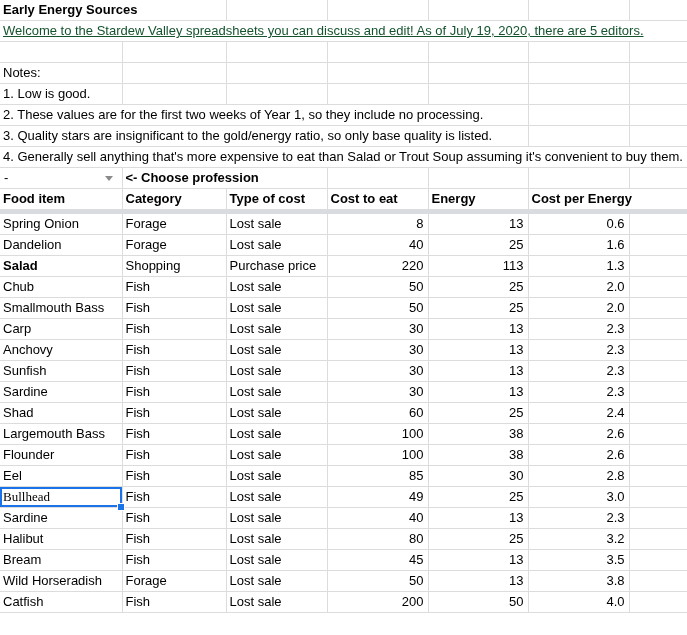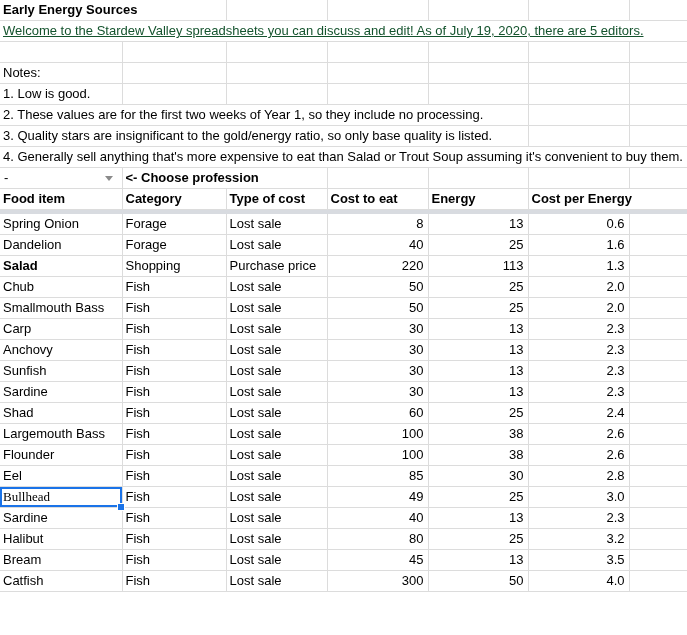--- a/index.html
+++ b/index.html
@@ -270,23 +270,32 @@
         <tr>
           <td class="left">Bream</td>
           <td class="left">Fish</td>
           <td class="left">Lost sale</td>
           <td class="num">45</td>
           <td class="num">13</td>
           <td class="num">3.5</td>
           <td class="no-r"></td>
         </tr>
         <tr>
+          <td class="left">Wild Horseradish</td>
+          <td class="left">Forage</td>
+          <td class="left">Lost sale</td>
+          <td class="num">50</td>
+          <td class="num">13</td>
+          <td class="num">3.8</td>
+          <td class="no-r"></td>
+        </tr>
+        <tr>
           <td class="left">Catfish</td>
           <td class="left">Fish</td>
           <td class="left">Lost sale</td>
-          <td class="num">300</td>
+          <td class="num">200</td>
           <td class="num">50</td>
           <td class="num">4.0</td>
           <td class="no-r"></td>
         </tr>
       </tbody>
   </table>
 </div>
 
 </body></html>

